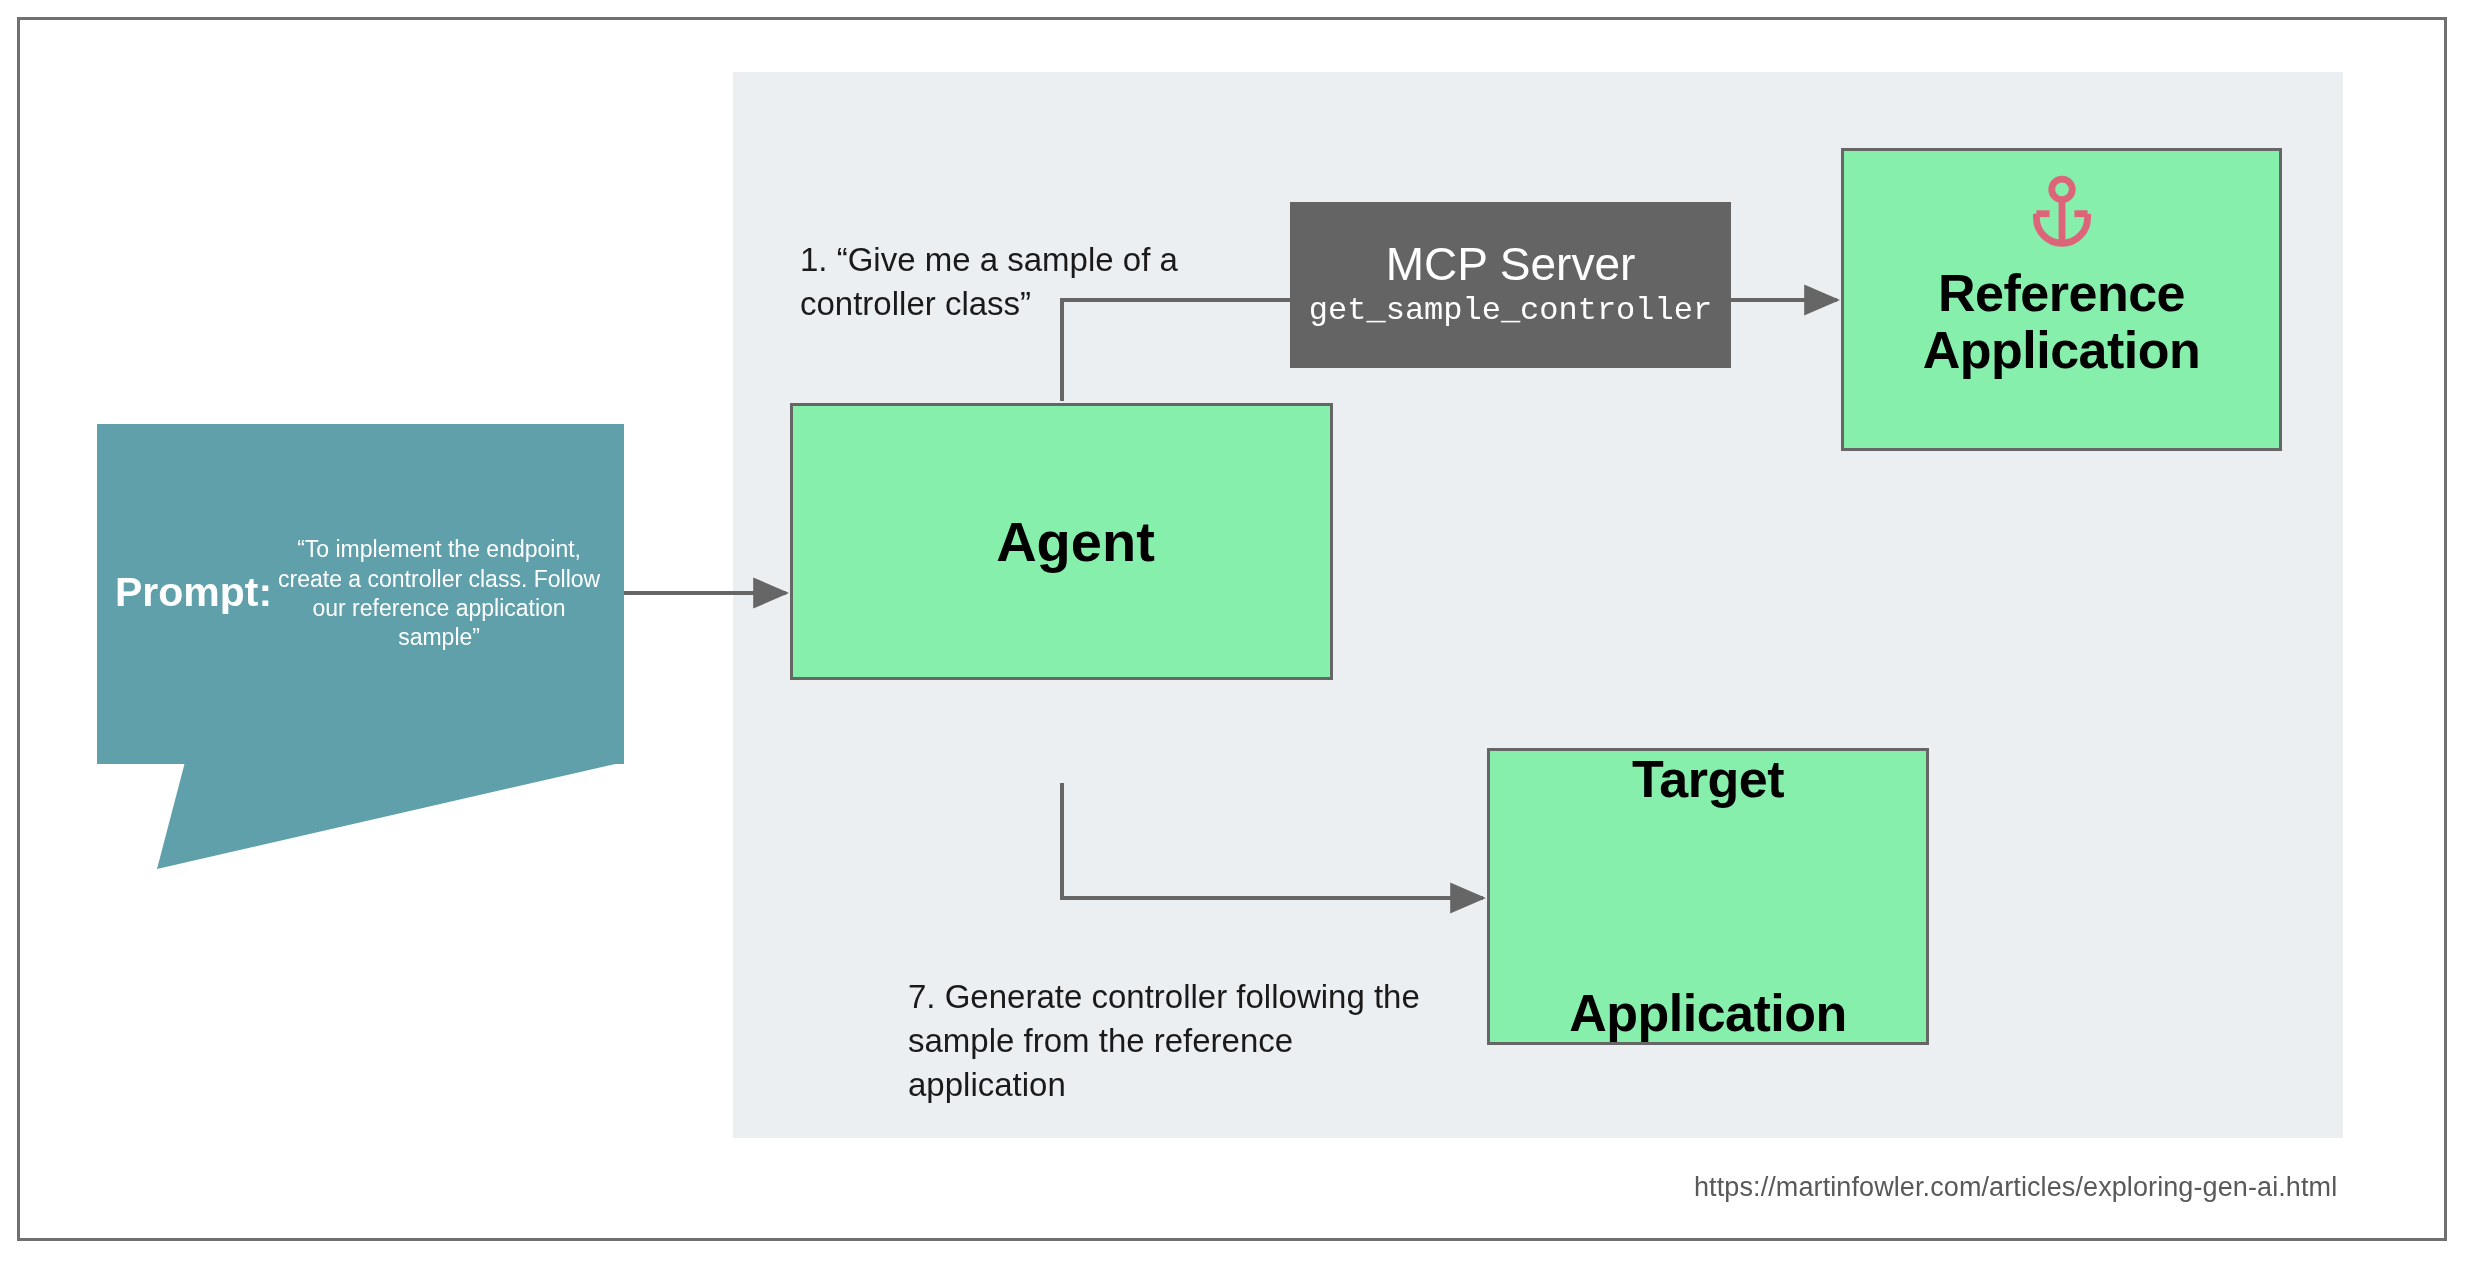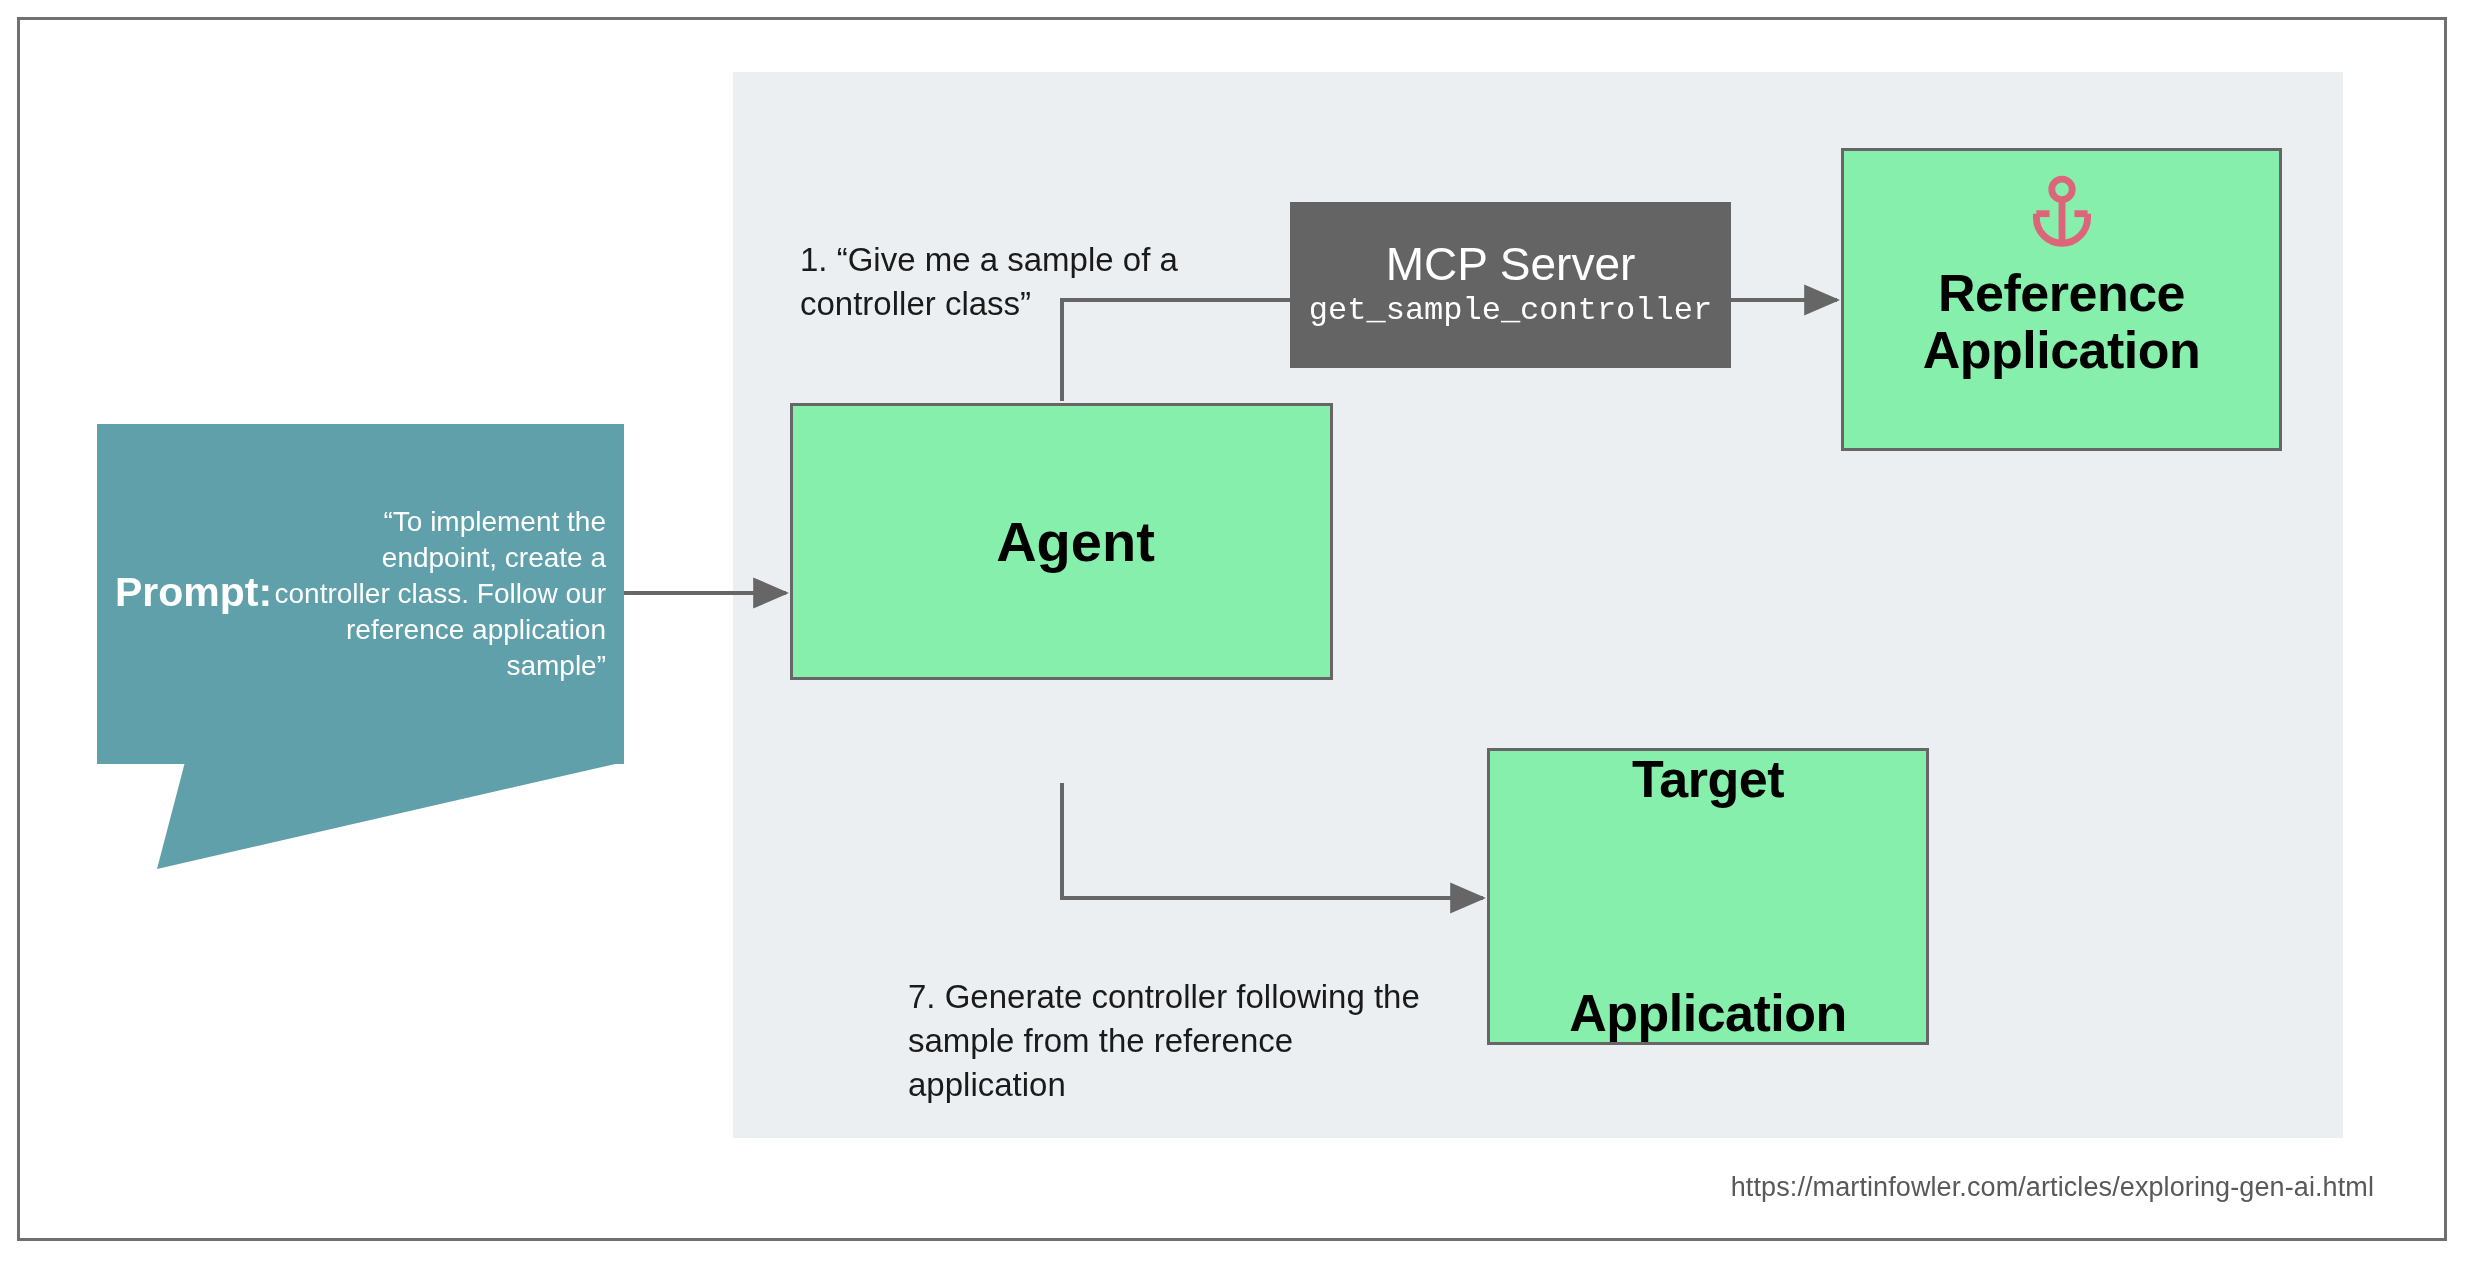--- a/index.html
+++ b/index.html
@@ -155,24 +155,24 @@
   }
   #prompt-title {
     font-size: 41px;
     font-weight: bold;
     color: #ffffff;
     line-height: 1.15;
     text-align: center;
     margin-bottom: 2px;
   }
   #prompt-text {
-    font-size: 28px;
+    font-size: 23px;
     color: #ffffff;
     line-height: 1.28;
-    text-align: right;
+    text-align: center;
   }
   
   .step-label {
     position: absolute;
     font-size: 33px;
     color: #1a1a1a;
     line-height: 1.33;
     margin-top: 40px;
   }
   #step-1-label {
@@ -184,21 +184,20 @@
     left: 908px;
     top: 935px;
     width: 540px;
   }
   
   #source-url {
     position: absolute;
     left: 1694px;
     top: 1172px;
     width: 680px;
-    text-align: right;
     font-size: 27px;
     color: #595959;
     letter-spacing: 0.1px;
   }
 </style>
 </head>
 <body>
 
 <div id="canvas">
 

